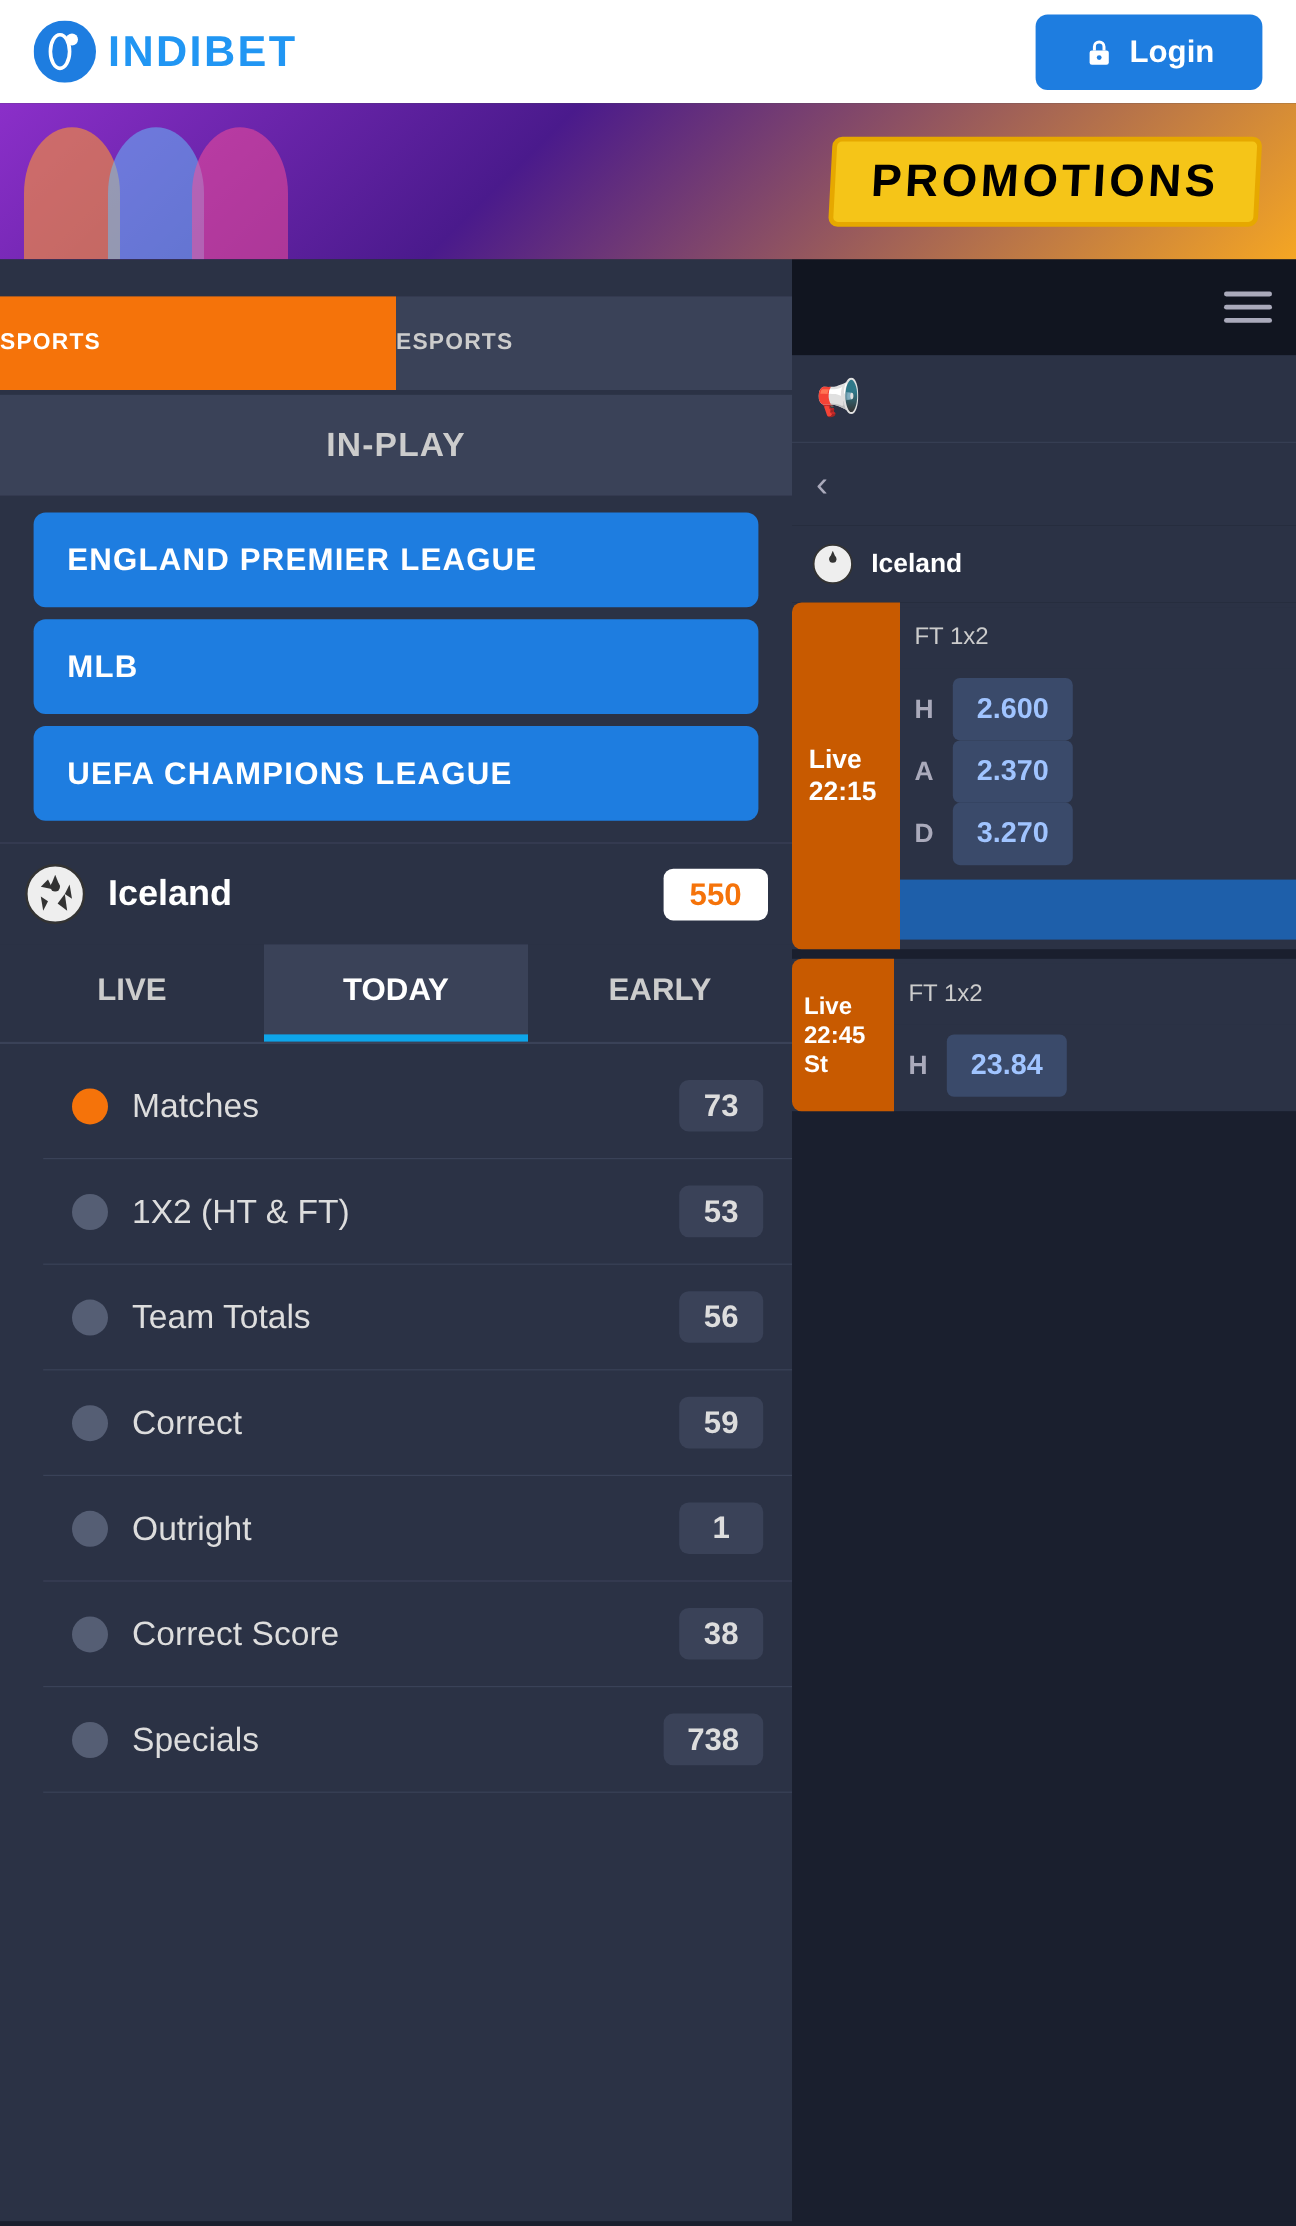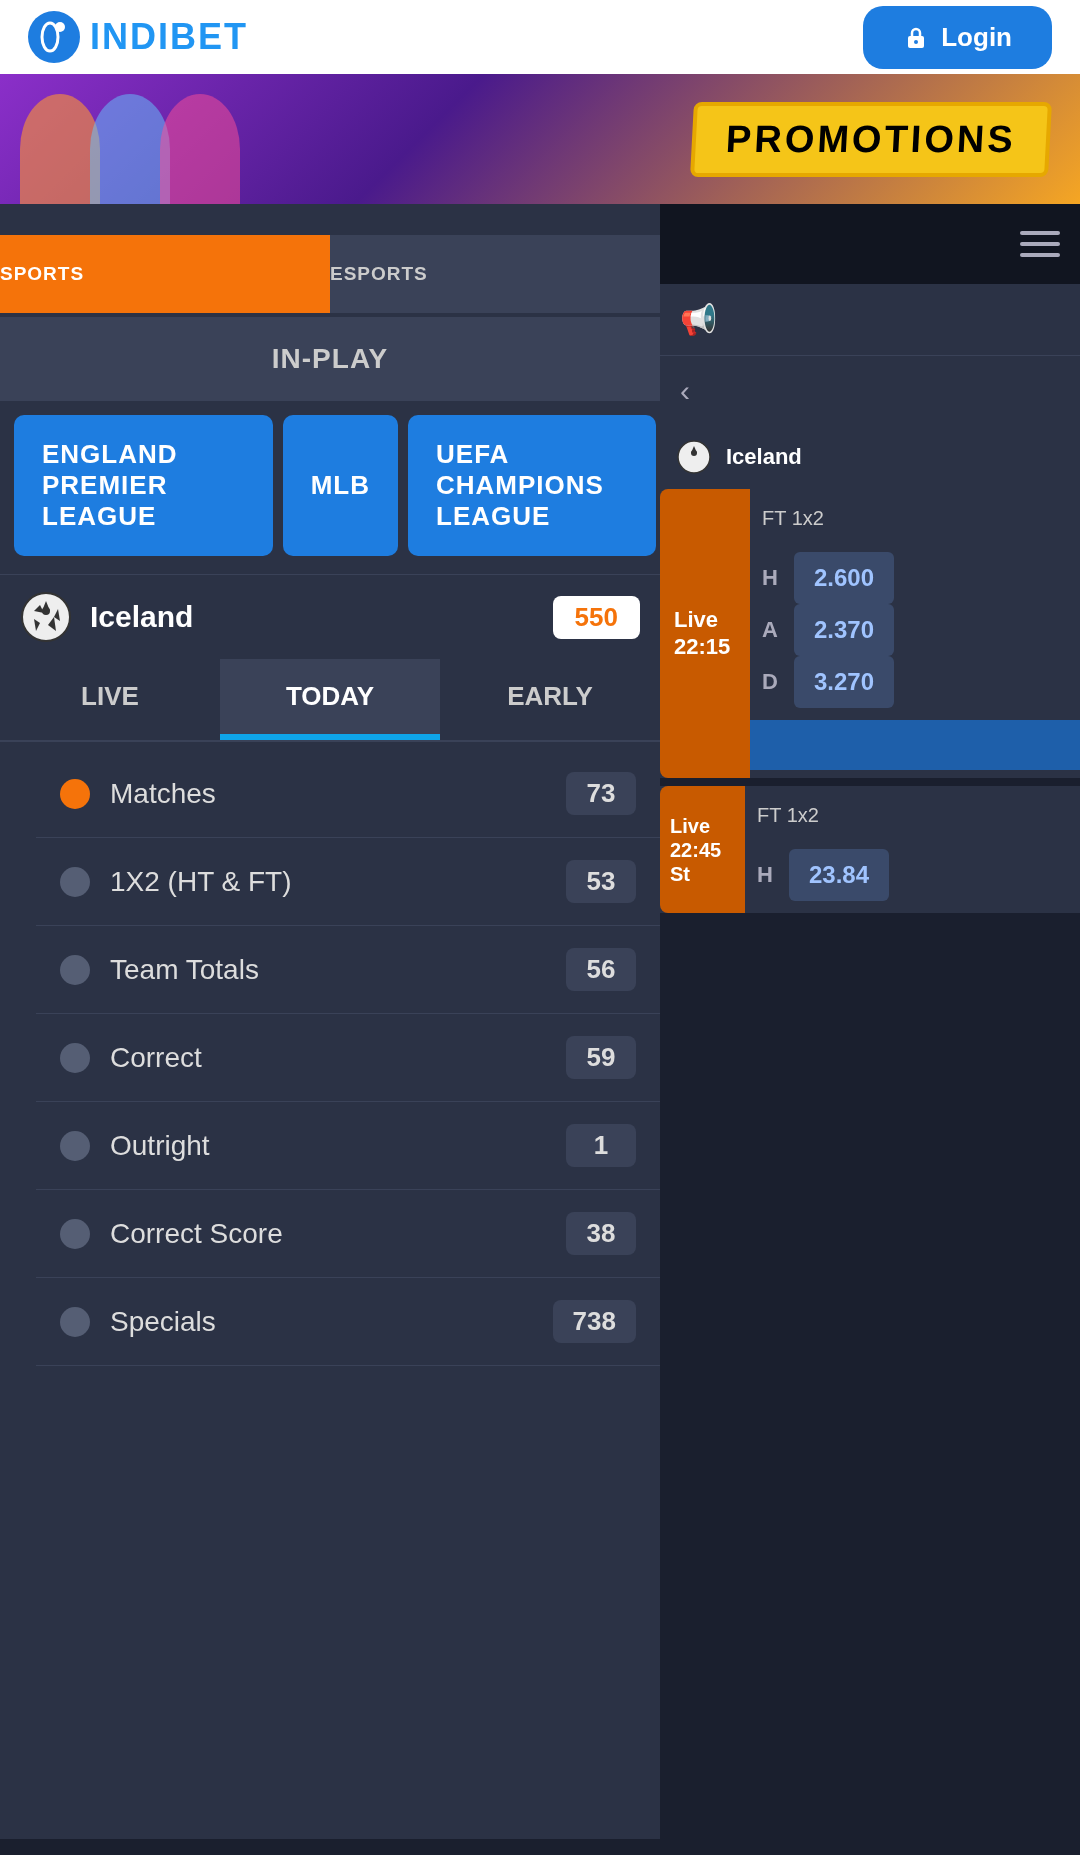--- a/index.html
+++ b/index.html
@@ -12,21 +12,21 @@
       overflow-x: hidden;
     }
 
     
     .header {
       background: #ffffff;
       display: flex;
       align-items: center;
       justify-content: space-between;
       padding: 32px 28px;
-      height: 74px;
+      height: 86px;
     }
     .logo-area {
       display: flex;
       align-items: center;
       gap: 10px;
     }
     .logo-icon {
       width: 52px;
       height: 52px;
     }
@@ -34,21 +34,21 @@
       font-size: 36px;
       font-weight: 900;
       color: #1a1a1a;
       letter-spacing: 2px;
     }
     .logo-text span { color: #2196f3; }
     .login-btn {
       background: #1e7de0;
       color: #fff;
       border: none;
-      border-radius: 20px;
+      border-radius: 10px;
       padding: 16px 40px;
       font-size: 26px;
       font-weight: bold;
       display: flex;
       align-items: center;
       gap: 12px;
       cursor: pointer;
     }
     .lock-icon {
       width: 26px;
@@ -143,25 +143,24 @@
       text-align: center;
       font-size: 28px;
       font-weight: 700;
       letter-spacing: 1px;
       margin: 4px 0;
       cursor: pointer;
     }
 
     
     .league-list {
-      padding: 10px 4px;
-      display: flex;
-      flex-direction: row;
+      padding: 10px 28px;
+      display: flex;
+      flex-direction: column;
       gap: 10px;
-      margin-left: 10px;
     }
     .league-btn {
       background: #1e7de0;
       color: #fff;
       border: none;
       border-radius: 10px;
       padding: 24px 28px;
       font-size: 26px;
       font-weight: 900;
       text-align: left;

